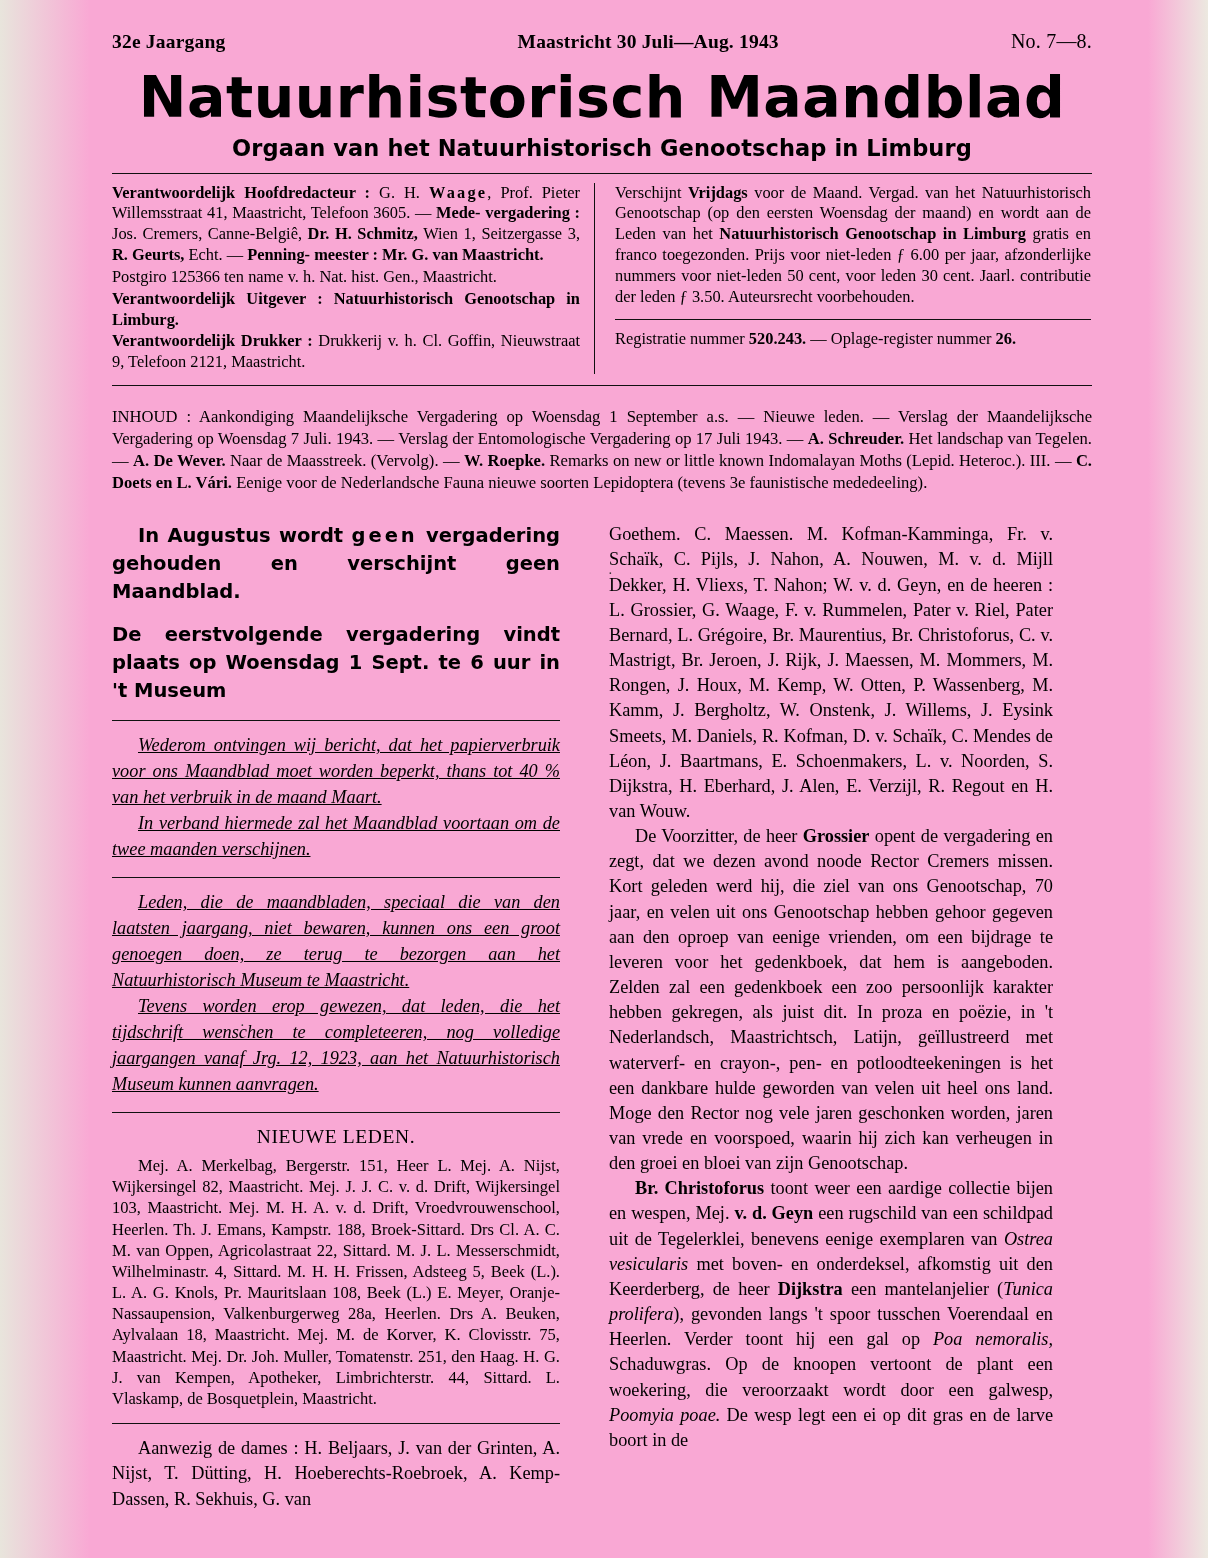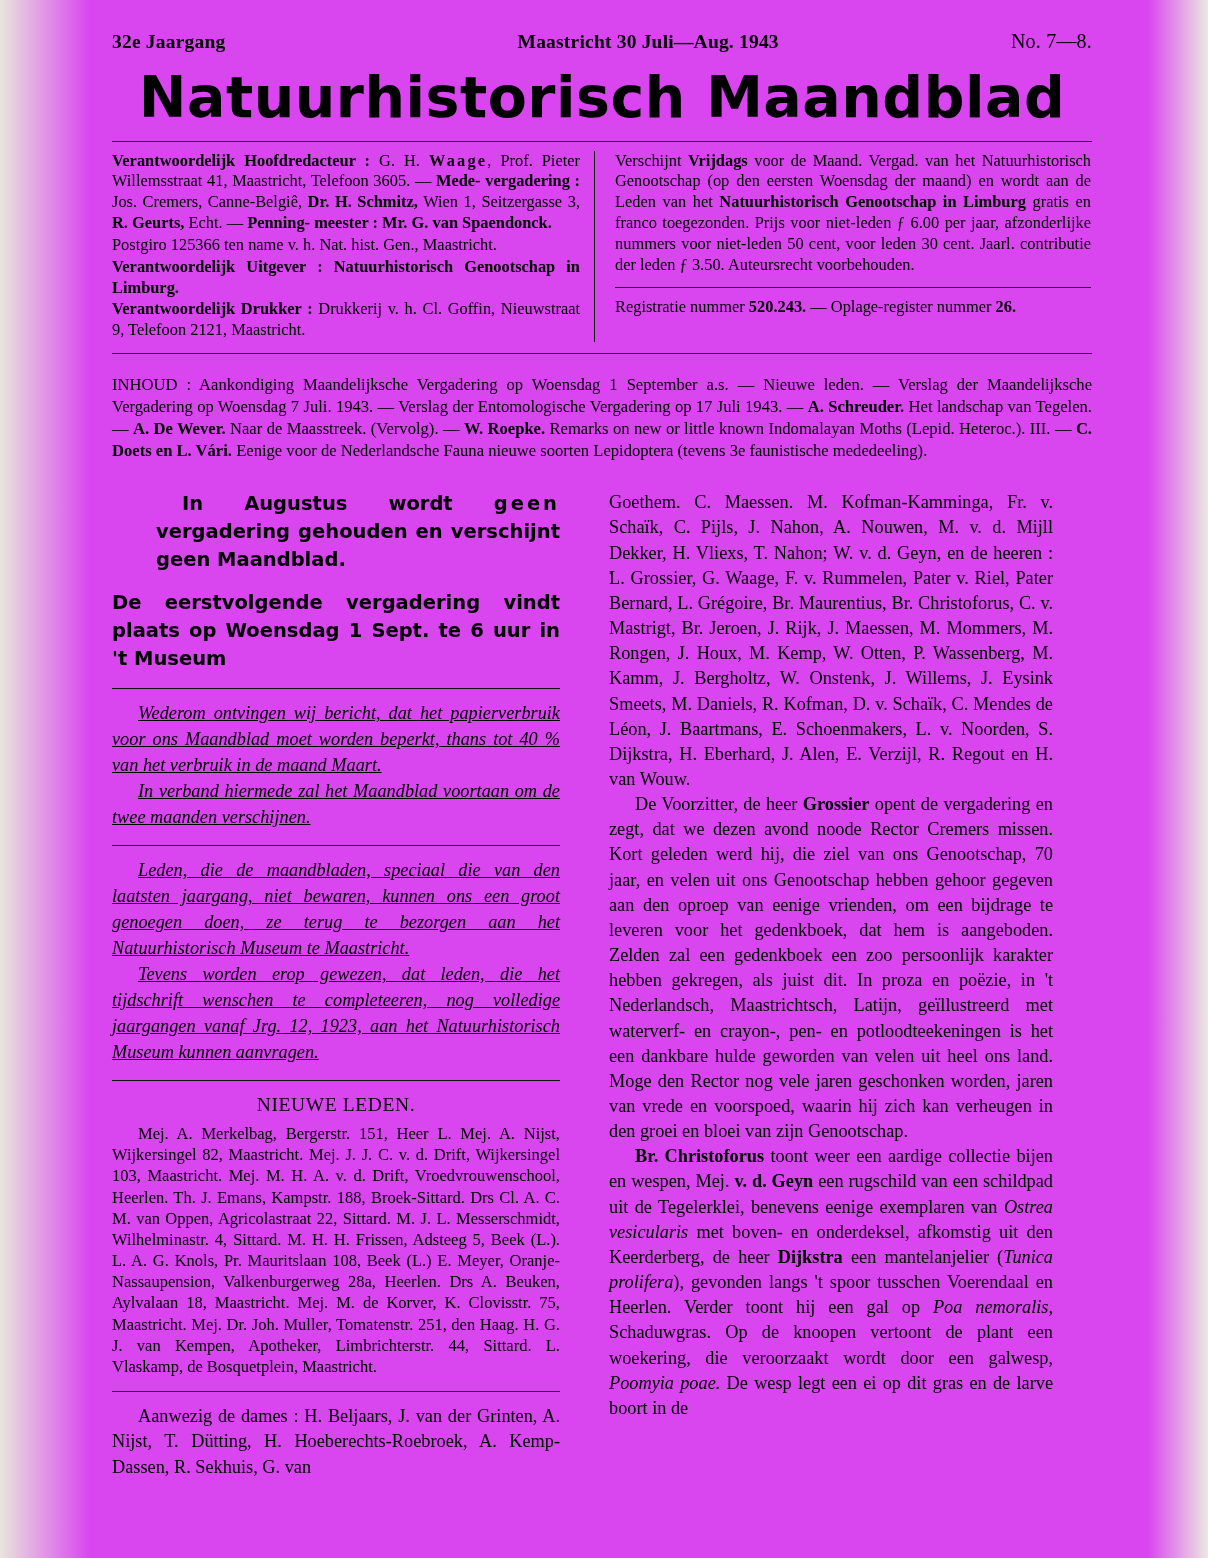--- a/index.html
+++ b/index.html
@@ -13,21 +13,21 @@
     font-family: "Liberation Serif", serif;
     color: #000000;
     overflow: hidden;
     position: relative;
   }
   .page {
     position: absolute;
     left: 0; top: 0;
     width: 1208px;
     height: 1558px;
-    background: #d946ef;
+    background: #f9a8d4;
   }
   
   .page:before {
     content: "";
     position: absolute;
     left: 0; top: 0; bottom: 0; width: 90px;
     background: linear-gradient(to right, #e8e5dc 0%, rgba(253,252,248,0) 100%);
     pointer-events: none;
   }
   .page:after {
@@ -144,21 +144,21 @@
   }
 
   .lead {
     font-family: "DejaVu Sans", sans-serif;
     font-weight: bold;
     font-size: 19.5px;
     line-height: 1.42;
     text-align: justify;
     margin: 0 0 16px 0;
   }
-  .lead.first { text-indent: 26px; margin-left: 44px; }
+  .lead.first { text-indent: 26px; }
   .lead .wide { letter-spacing: 3px; }
 
   .hr-thin {
     border: 0;
     border-top: 1.3px solid #111;
     margin: 14px 0 12px 0;
   }
 
   .ital {
     font-style: italic;
@@ -229,31 +229,32 @@
 <div class="page">
   <div class="content">
 
     <div class="topline">
       <span class="vol">32e Jaargang</span>
       <span class="date">Maastricht 30 Juli—Aug. 1943</span>
       <span class="issue">No. 7—8.</span>
     </div>
 
     <div class="maintitle">Natuurhistorisch Maandblad</div>
+    <div class="subtitle">Orgaan van het Natuurhistorisch Genootschap in Limburg</div>
 
     <hr class="rule">
 
     <div class="colophon">
       <div class="left">
         <p>
           <b>Verantwoordelijk Hoofdredacteur :</b> G. H. <b class="spaced">Waage</b>, Prof.
           Pieter Willemsstraat 41, Maastricht, Telefoon 3605. — <b>Mede-</b>
           <b>vergadering :</b> Jos. Cremers, Canne-Belgiê, <b>Dr. H. Schmitz,</b>
           Wien 1, Seitzergasse 3, <b>R. Geurts,</b> Echt. — <b>Penning-</b>
-          <b>meester : Mr. G. van Spaendonck.</b>
+          <b>meester : Mr. G. van Maastricht.</b>
         </p>
         <p>
           Postgiro 125366 ten name v. h. Nat. hist. Gen., Maastricht.
         </p>
         <p>
           <b>Verantwoordelijk Uitgever : Natuurhistorisch Genootschap in Limburg.</b>
         </p>
         <p>
           <b>Verantwoordelijk Drukker :</b> Drukkerij v. h. Cl. Goffin,
           Nieuwstraat 9, Telefoon 2121, Maastricht.

